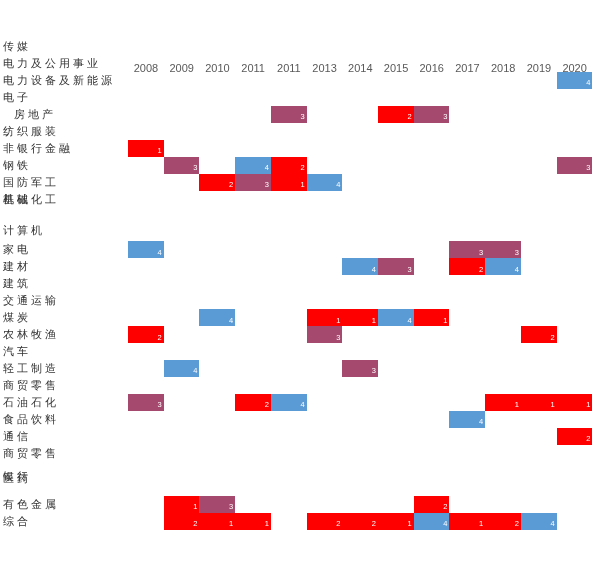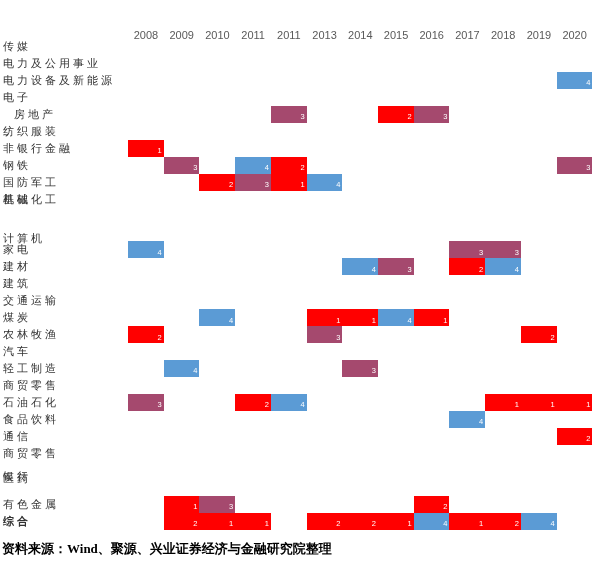--- a/index.html
+++ b/index.html
@@ -1,21 +1,21 @@
 <!DOCTYPE html>
 <html><head>
 <meta charset="utf-8">
 <style>
   html,body{margin:0;padding:0;background:#fff;}
   .page{position:relative;width:602px;height:565px;background:#ffffff;overflow:hidden;
         font-family:"Liberation Sans",sans-serif;}
   .title{position:absolute;left:3px;top:4px;font-family:"Liberation Serif",serif;
          font-weight:bold;font-size:14px;color:#000;white-space:nowrap;}
   .year-label{position:absolute;width:36px;text-align:center;font-size:11px;color:#595959;
-         font-family:"Liberation Sans",sans-serif;}
+         font-family:"Liberation Sans",sans-serif;margin-top:33px;}
   .row-label{position:absolute;left:3px;height:16.95px;line-height:16.95px;font-size:11px;
          color:#333;font-family:"Liberation Serif",serif;letter-spacing:3px;white-space:nowrap;}
   .cell{position:absolute;display:flex;align-items:flex-end;justify-content:flex-end;box-sizing:border-box;}
   .cell span{font-size:7.5px;line-height:1;color:#fff;padding:0 2px 2px 0;
          font-family:"Liberation Sans",sans-serif;}
   .source{position:absolute;left:2px;top:540px;font-family:"Liberation Serif",serif;
          font-weight:bold;font-size:13px;color:#000;white-space:nowrap;}
 </style>
 </head>
 <body>
@@ -42,38 +42,38 @@
         <div class="row-label" style="top: 54.95px;">电力及公用事业</div>
         <div class="row-label" style="top: 71.9px;">电力设备及新能源</div>
         <div class="row-label" style="top: 88.85px;">电子</div>
         <div class="row-label" style="top: 105.8px; margin-left: 11px;">房地产</div>
         <div class="row-label" style="top: 122.75px;">纺织服装</div>
         <div class="row-label" style="top: 139.7px;">非银行金融</div>
         <div class="row-label" style="top: 156.65px;">钢铁</div>
         <div class="row-label" style="top: 173.6px;">国防军工</div>
         <div class="row-label" style="top: 190.55px;">机械</div>
         <div class="row-label" style="top: 191px;">基础化工</div>
-        <div class="row-label" style="top: 230px;">计算机</div>
+        <div class="row-label" style="top: 222px;">计算机</div>
         <div class="row-label" style="top: 241.4px;">家电</div>
         <div class="row-label" style="top: 258.35px;">建材</div>
         <div class="row-label" style="top: 275.3px;">建筑</div>
         <div class="row-label" style="top: 292.25px;">交通运输</div>
         <div class="row-label" style="top: 309.2px;">煤炭</div>
         <div class="row-label" style="top: 326.15px;">农林牧渔</div>
         <div class="row-label" style="top: 343.1px;">汽车</div>
         <div class="row-label" style="top: 360.05px;">轻工制造</div>
         <div class="row-label" style="top: 377px;">商贸零售</div>
         <div class="row-label" style="top: 393.95px;">石油石化</div>
         <div class="row-label" style="top: 410.9px;">食品饮料</div>
         <div class="row-label" style="top: 427.85px;">通信</div>
         <div class="row-label" style="top: 444.8px;">商贸零售</div>
         <div class="row-label" style="top: 461.75px; margin-top: 8px;">医药</div>
         <div class="row-label" style="top: 468px;">银行</div>
         <div class="row-label" style="top: 495.65px;">有色金属</div>
-        <div class="row-label" style="top: 512.6px; font-weight: bold;">综合</div>
+        <div class="row-label" style="top: 512.6px;">综合</div>
       </div>
     <div id="cells">
         <div class="cell" style="left: 556.64px; top: 71.9px; width: 35.72px; height: 16.95px; background: rgb(91, 155, 213);">
           <span>4</span>
         </div>
         <div class="cell" style="left: 270.88px; top: 105.8px; width: 35.72px; height: 16.95px; background: rgb(165, 73, 110);">
           <span>3</span>
         </div>
         <div class="cell" style="left: 378.04px; top: 105.8px; width: 35.72px; height: 16.95px; background: rgb(255, 0, 0);">
           <span>2</span>
@@ -217,14 +217,13 @@
           <span>1</span>
         </div>
         <div class="cell" style="left: 485.2px; top: 512.6px; width: 35.72px; height: 16.95px; background: rgb(255, 0, 0);">
           <span>2</span>
         </div>
         <div class="cell" style="left: 520.92px; top: 512.6px; width: 35.72px; height: 16.95px; background: rgb(91, 155, 213);">
           <span>4</span>
         </div>
       </div>
   </div>
-  <div class="source">资料来源：Wind、聚源、兴业证券经济与金融研究院整理</div>
 </div>
 
 </body></html>

